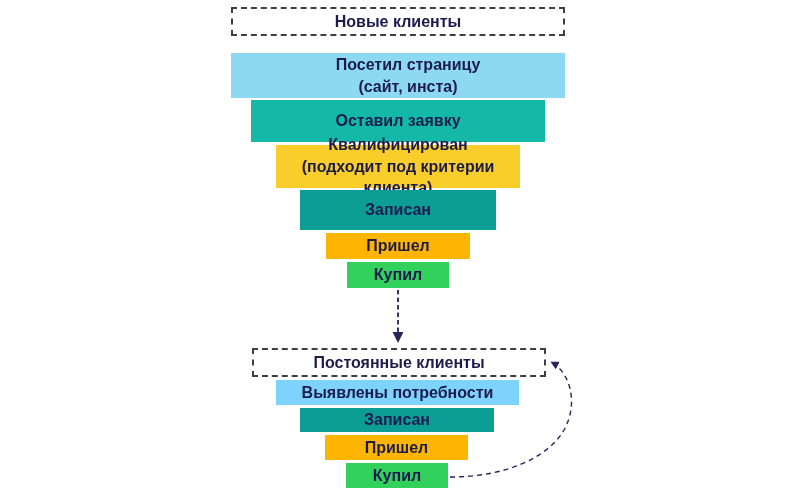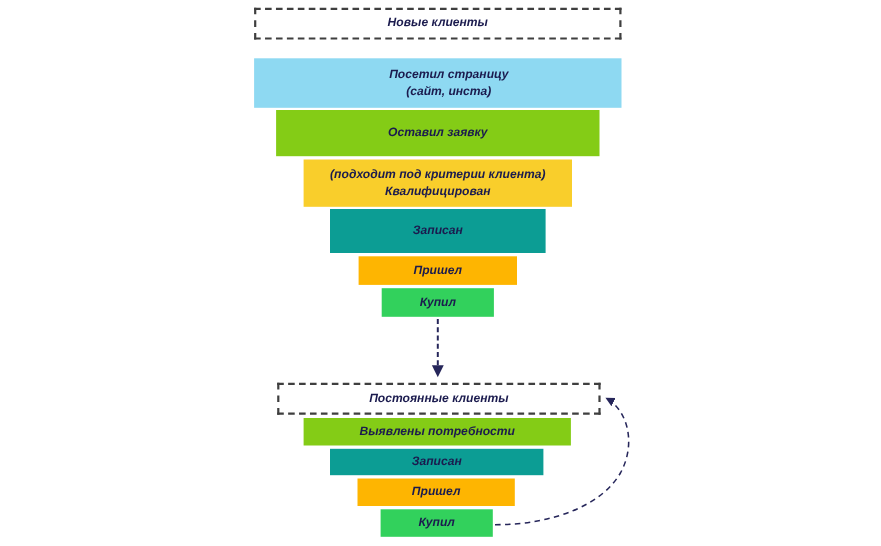--- a/index.html
+++ b/index.html
@@ -13,24 +13,23 @@
     font-weight: 700;
     color: #1b1b4e;
   }
   .bar, .dashed-box {
     position: absolute;
     display: flex;
     flex-direction: column;
     align-items: center;
     justify-content: center;
     text-align: center;
-    font-size: 11px;
+    font-size: 16px;
     line-height: 1.35;
     box-sizing: border-box;
-    font-style: italic;
   }
   .dashed-box {
     border: 2px dashed #3f3f3f;
     background: #ffffff;
   }
   
   .t-header { left: 231px; top: 7px;  width: 334px; height: 29px; }
   .t-s0     { left: 231px; top: 53px; width: 334px; height: 45px; }
   .t-s1     { left: 251px; top: 100px; width: 294px; height: 42px; }
   .t-s2     { left: 276px; top: 145px; width: 244px; height: 43px; }
@@ -57,46 +56,46 @@
 
   <div class="dashed-box t-header">
     <span>Новые клиенты</span>
   </div>
 
   <div class="bar t-s0" style="background-color: rgb(142, 217, 242); padding-left: 20px;">
     <span>Посетил страницу</span>
     <span>(сайт, инста)</span>
   </div>
 
-  <div class="bar t-s1" style="background-color: #84cc16;">
+  <div class="bar t-s1" style="background-color: #14b8a6;">
     <span>Оставил заявку</span>
   </div>
 
   <div class="bar t-s2" style="background-color: rgb(249, 206, 43);">
+    <span>Квалифицирован</span>
     <span>(подходит под критерии клиента)</span>
-    <span>Квалифицирован</span>
   </div>
 
   <div class="bar t-s3" style="background-color: rgb(12, 157, 148);">
     <span>Записан</span>
   </div>
 
   <div class="bar t-s4" style="background-color: rgb(254, 181, 1);">
     <span>Пришел</span>
   </div>
 
   <div class="bar t-s5" style="background-color: rgb(50, 209, 92);">
     <span>Купил</span>
   </div>
 
   <div class="dashed-box b-header">
     <span>Постоянные клиенты</span>
   </div>
 
-  <div class="bar b-s0" style="background-color: #84cc16;">
+  <div class="bar b-s0" style="background-color: #7dd3fc;">
     <span>Выявлены потребности</span>
   </div>
 
   <div class="bar b-s1" style="background-color: rgb(12, 157, 148);">
     <span>Записан</span>
   </div>
 
   <div class="bar b-s2" style="background-color: rgb(254, 181, 1);">
     <span>Пришел</span>
   </div>

